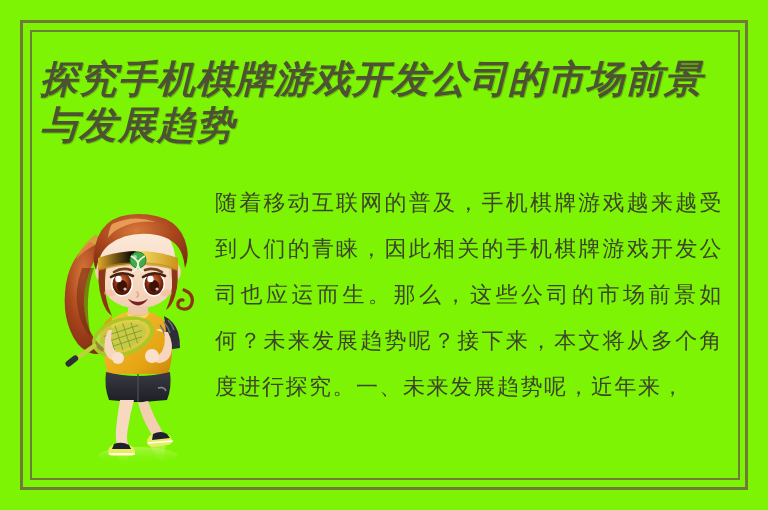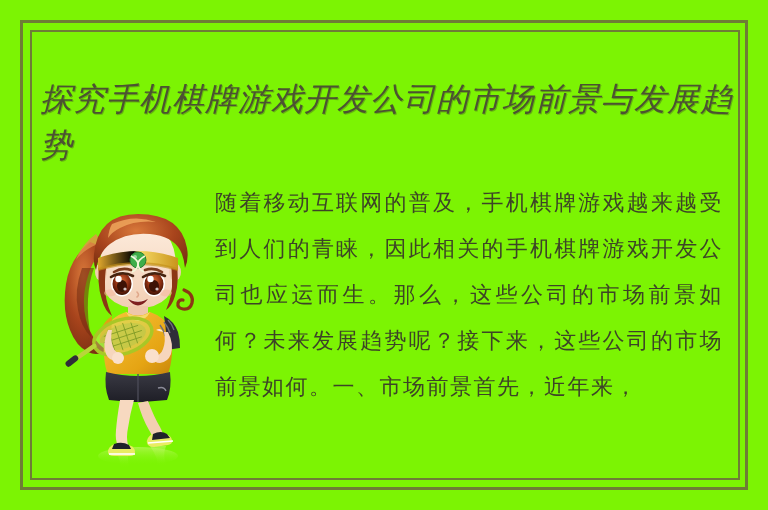--- a/index.html
+++ b/index.html
@@ -38,28 +38,27 @@
     pointer-events: none;
   }
   
   .title {
     position: absolute;
     left: 40px;
     top: 56px;
     width: 700px;
     color: #4c5232;
     font-family: "DejaVu Serif", "Liberation Serif", serif;
-    font-size: 32px;
-    font-weight: normal;
+    font-size: 38px;
+    font-weight: bold;
     font-style: italic;
     line-height: 46px;
     letter-spacing: 1px;
     white-space: normal;
     text-shadow: 1px 1px 0 rgba(60,66,38,.35);
-    margin-top: 20px;
   }
   
   .body-copy {
     position: absolute;
     left: 215px;
     top: 180px;
     width: 508px;
     color: #3d4427;
     font-size: 22px;
     line-height: 46px;
@@ -80,21 +79,21 @@
 </head>
 <body>
 
 <div class="poster" style="background: rgb(124, 244, 3);">
 
   <div class="frame-outer" style="border-color: rgb(110, 125, 54);"></div>
   <div class="frame-inner" style="border-color: rgb(110, 125, 54);"></div>
 
   <div class="title" style="color: rgb(76, 82, 50);">探究手机棋牌游戏开发公司的市场前景与发展趋势</div>
 
-  <div class="body-copy" style="color: rgb(61, 68, 39);">随着移动互联网的普及，手机棋牌游戏越来越受到人们的青睐，因此相关的手机棋牌游戏开发公司也应运而生。那么，这些公司的市场前景如何？未来发展趋势呢？接下来，这些公司的市场前景如何。一、市场前景首先，近年来，</div>
+  <div class="body-copy" style="color: rgb(61, 68, 39);">随着移动互联网的普及，手机棋牌游戏越来越受到人们的青睐，因此相关的手机棋牌游戏开发公司也应运而生。那么，这些公司的市场前景如何？未来发展趋势呢？接下来，本文将从多个角度进行探究。一、未来发展趋势呢，近年来，</div>
 
   <div class="mascot">
     <svg viewBox="0 0 172 272" xmlns="http://www.w3.org/2000/svg">
       <defs>
         <radialGradient id="hairG" cx="45%" cy="30%" r="75%">
           <stop offset="0%" stop-color="#d8783a"></stop>
           <stop offset="55%" stop-color="#a8441c"></stop>
           <stop offset="100%" stop-color="#7a2f12"></stop>
         </radialGradient>
         <linearGradient id="bandG" x1="0" y1="0" x2="1" y2="0">

